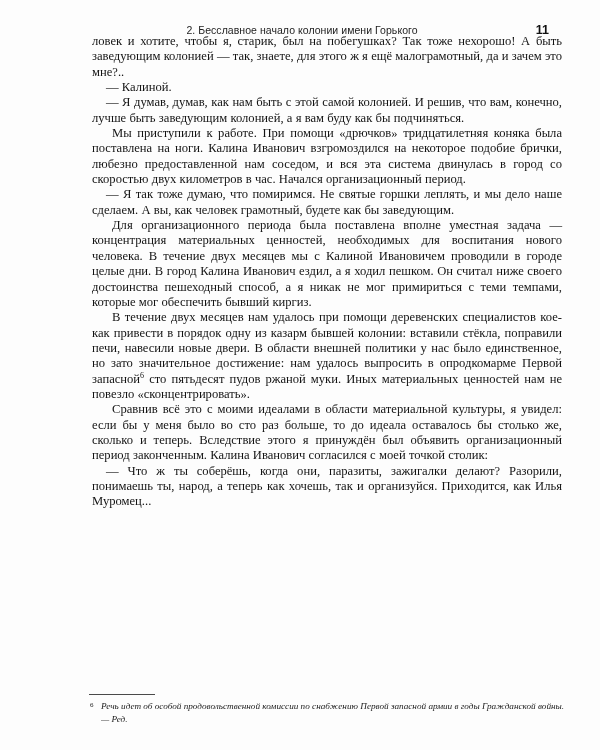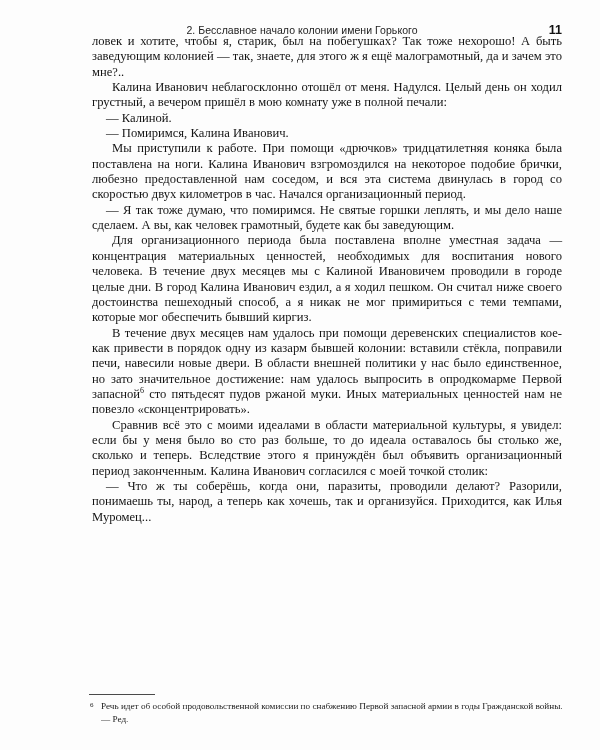--- a/index.html
+++ b/index.html
@@ -39,21 +39,21 @@
     width: 420px;
     text-align: center;
     font-family: "Liberation Sans", "DejaVu Sans", sans-serif;
     font-size: 10.5px;
     letter-spacing: 0.05px;
     color: #1d1d1d;
     white-space: nowrap;
   }
   .running-head-folio {
     position: absolute;
-    right: 0;
+    right: 13px;
     top: -1px;
     font-family: "Liberation Sans", "DejaVu Sans", sans-serif;
     font-size: 12.5px;
     font-weight: bold;
     color: #111;
   }
 
   
   .text-block {
     position: absolute;
@@ -107,43 +107,43 @@
   }
   .footnote-marker {
     position: absolute;
     left: 1px;
     top: -1px;
     font-size: 7px;
     vertical-align: super;
   }
   .footnote-text {
     display: block;
+    font-style: italic;
   }
 </style>
 </head>
 <body>
 
 <div class="page">
 
   <div class="running-head">
     <div class="running-head-title">2. Бесславное начало колонии имени Горького</div>
     <div class="running-head-folio">11</div>
   </div>
 
   <div class="text-block" id="text-block">
       <p class="para cont">ловек и хотите, чтобы я, старик, был на побегушках? Так тоже нехорошо! А быть заведующим колонией — так, знаете, для этого ж я ещё малограмотный, да и зачем это мне?..</p>
-      <p class="para">Калина Иванович неблагосклонно отошёл от меня. Надулся. Целый день он ходил грустный, а вечером пришёл в мою комнату уже в полной печали:</p>
       <p class="para dialogue">— Калиной.</p>
-      <p class="para dialogue">— Помиримся, Калина Иванович.</p>
+      <p class="para dialogue">— Я думав, думав, как нам быть с этой самой колонией. И решив, что вам, конечно, лучше быть заведующим колонией, а я вам буду как бы подчиняться.</p>
       <p class="para">Мы приступили к работе. При помощи «дрючков» тридцатилетняя коняка была поставлена на ноги. Калина Иванович взгромоздился на некоторое подобие брички, любезно предоставленной нам соседом, и вся эта система двинулась в город со скоростью двух километров в час. Начался организационный период.</p>
       <p class="para dialogue">— Я так тоже думаю, что помиримся. Не святые горшки леплять, и мы дело наше сделаем. А вы, как человек грамотный, будете как бы заведующим.</p>
       <p class="para">Для организационного периода была поставлена вполне уместная задача — концентрация материальных ценностей, необходимых для воспитания нового человека. В течение двух месяцев мы с Калиной Ивановичем проводили в городе целые дни. В город Калина Иванович ездил, а я ходил пешком. Он считал ниже своего достоинства пешеходный способ, а я никак не мог примириться с теми темпами, которые мог обеспечить бывший киргиз.</p>
       <p class="para">В течение двух месяцев нам удалось при помощи деревенских специалистов кое-как привести в порядок одну из казарм бывшей колонии: вставили стёкла, поправили печи, навесили новые двери. В области внешней политики у нас было единственное, но зато значительное достижение: нам удалось выпросить в опродкомарме Первой запасной<sup class="fn-ref">6</sup> сто пятьдесят пудов ржаной муки. Иных материальных ценностей нам не повезло «сконцентрировать».</p>
       <p class="para">Сравнив всё это с моими идеалами в области материальной культуры, я увидел: если бы у меня было во сто раз больше, то до идеала оставалось бы столько же, сколько и теперь. Вследствие этого я принуждён был объявить организационный период законченным. Калина Иванович согласился с моей точкой столик:</p>
-      <p class="para dialogue">— Что ж ты соберёшь, когда они, паразиты, проводили делают? Разорили, понимаешь ты, народ, а теперь как хочешь, так и организуйся. Приходится, как Илья Муромец...</p>
+      <p class="para dialogue">— Что ж ты соберёшь, когда они, паразиты, зажигалки делают? Разорили, понимаешь ты, народ, а теперь как хочешь, так и организуйся. Приходится, как Илья Муромец...</p>
     </div>
 
   <div class="footnote">
     <div class="footnote-rule"></div>
     <div class="footnote-body">
       <span class="footnote-marker">6</span>
         <span class="footnote-text">Речь идет об особой продовольственной комиссии по снабжению Первой запасной армии в годы Гражданской войны. — Ред.</span>
     </div>
   </div>
 

